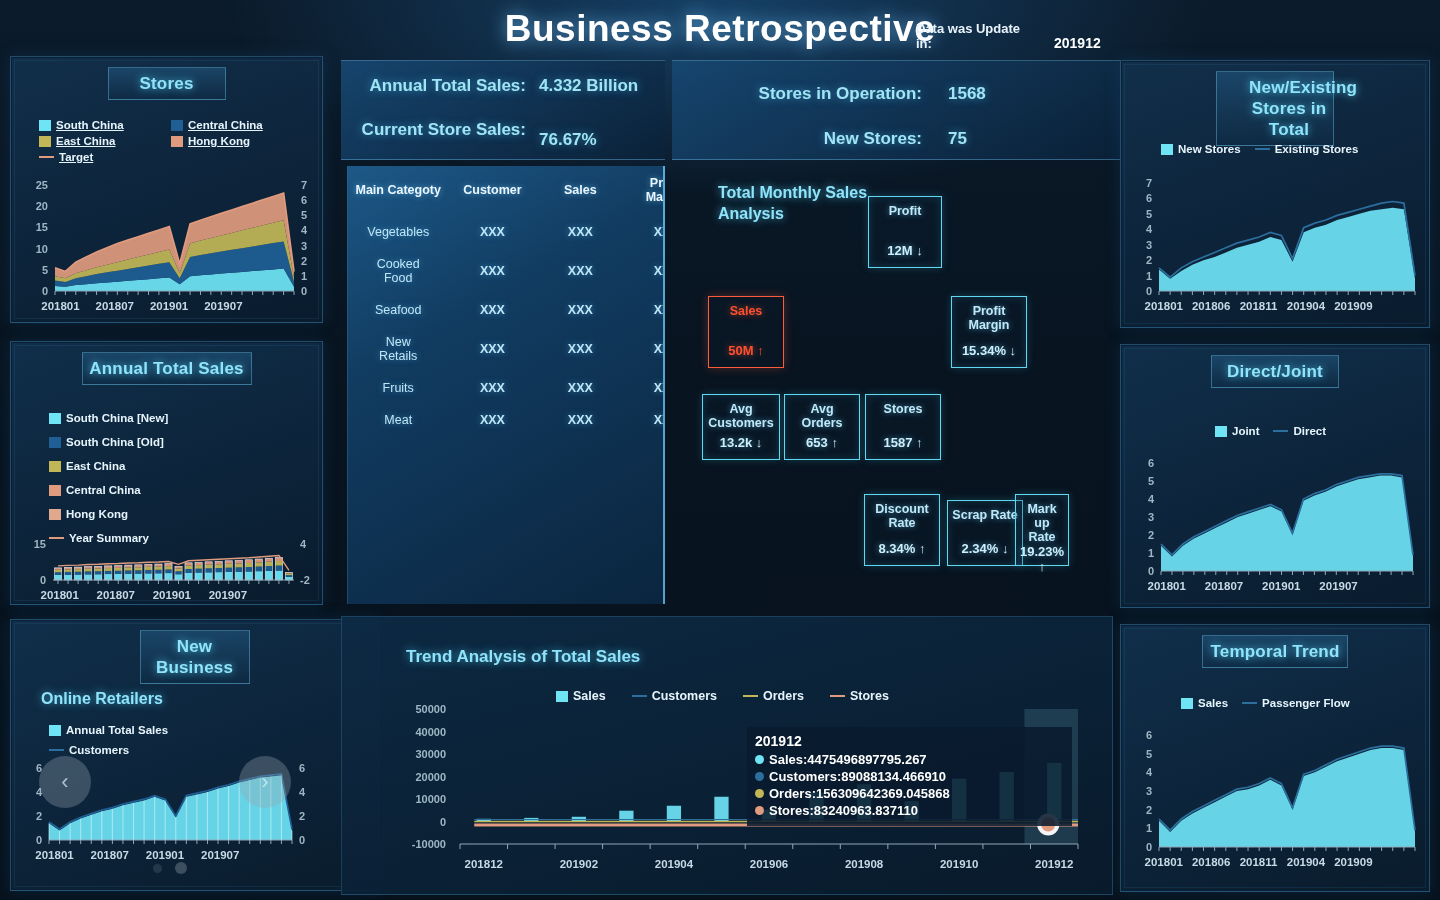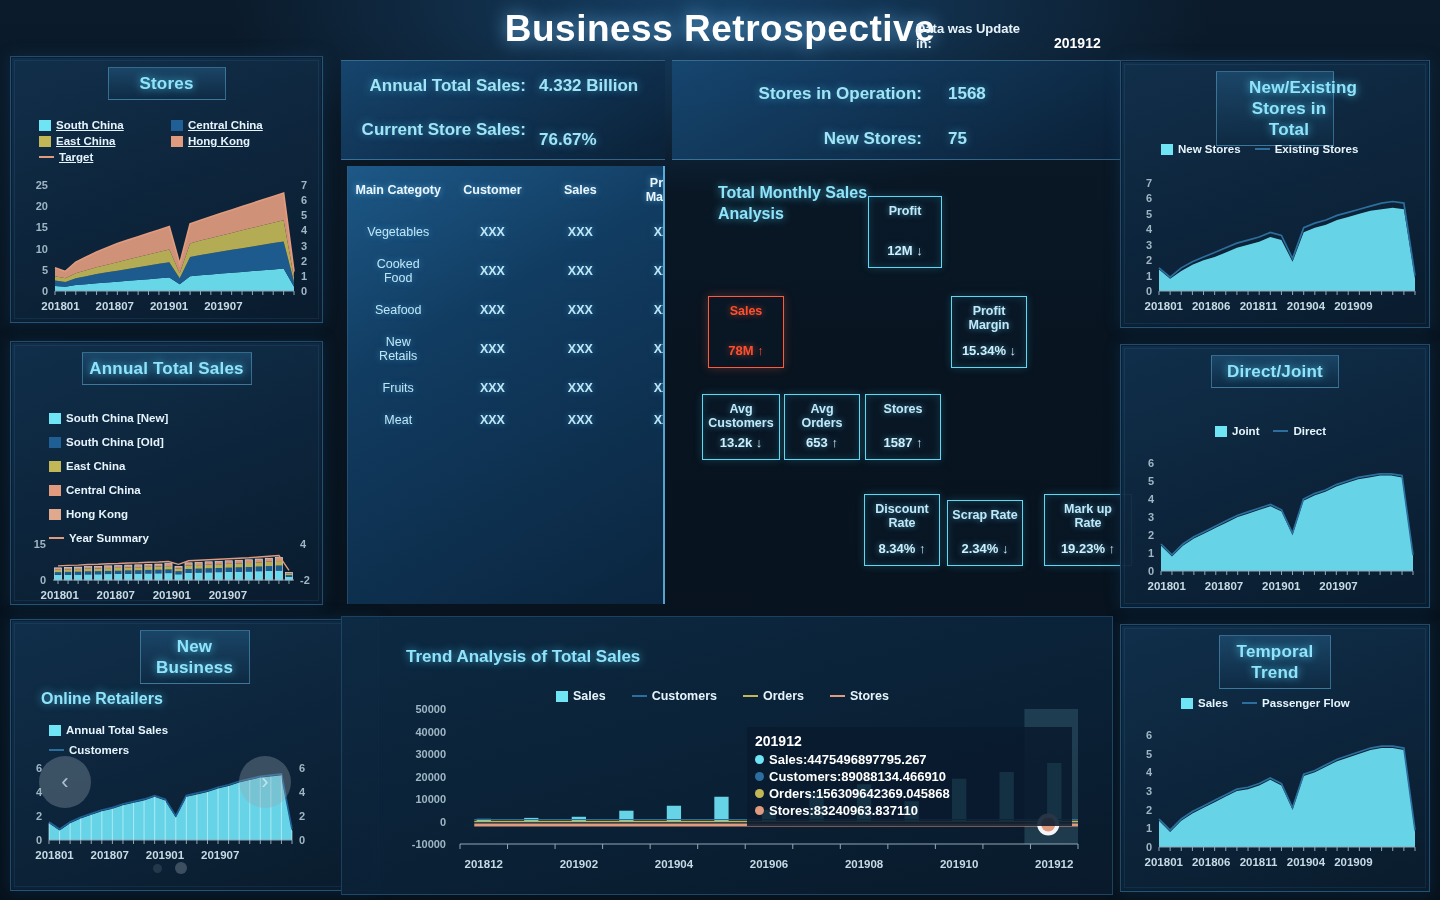--- a/index.html
+++ b/index.html
@@ -551,21 +551,21 @@
 
   <div id="kpi-area">
     <div id="kpi-title">Total Monthly Sales Analysis</div>
 
     <div class="card" style="left:196px;top:30px;width:74px;height:72px;">
       <div class="cname">Profit</div>
       <div class="cval">12M ↓</div>
     </div>
     <div class="card alert" style="left:36px;top:130px;width:76px;height:72px;">
       <div class="cname">Sales</div>
-      <div class="cval">78M ↑</div>
+      <div class="cval">50M ↑</div>
     </div>
     <div class="card" style="left:279px;top:130px;width:76px;height:72px;">
       <div class="cname">Profit Margin</div>
       <div class="cval">15.34% ↓</div>
     </div>
     <div class="card" style="left:30px;top:228px;width:78px;height:66px;">
       <div class="cname">Avg Customers</div>
       <div class="cval">13.2k ↓</div>
     </div>
     <div class="card" style="left:112px;top:228px;width:76px;height:66px;">
@@ -577,21 +577,21 @@
       <div class="cval">1587 ↑</div>
     </div>
     <div class="card" style="left:192px;top:328px;width:76px;height:72px;">
       <div class="cname">Discount Rate</div>
       <div class="cval">8.34% ↑</div>
     </div>
     <div class="card" style="left:275px;top:334px;width:76px;height:66px;">
       <div class="cname">Scrap Rate</div>
       <div class="cval">2.34% ↓</div>
     </div>
-    <div class="card" style="left:372px;top:328px;width:88px;height:72px;">
+    <div class="card" style="left:343px;top:328px;width:54px;height:72px;">
       <div class="cname">Mark up Rate</div>
       <div class="cval">19.23% ↑</div>
     </div>
   </div>
 
   <div class="panel" style="left:1120px;top:60px;width:310px;height:268px;">
     <div class="plate" style="width:118px;padding-left:32px;">New/Existing Stores in Total</div>
     <div class="legend" style="position:absolute;left:40px;top:82px;width:250px;">
       <div class="li">
           <span class="swatch" style="background:#6fe4f5"></span>
@@ -694,21 +694,21 @@
         <line x1="281.04347826086956" y1="118" x2="281.04347826086956" y2="122" stroke="#8fa8b8" stroke-width="1"></line>
         <line x1="292" y1="118" x2="292" y2="122" stroke="#8fa8b8" stroke-width="1"></line>
         <text x="45.72727272727273" y="137" class="xlab" text-anchor="middle">201801</text>
         <text x="103" y="137" class="xlab" text-anchor="middle">201807</text>
         <text x="160.27272727272725" y="137" class="xlab" text-anchor="middle">201901</text>
         <text x="217.54545454545453" y="137" class="xlab" text-anchor="middle">201907</text>
       </svg>
   </div>
 
   <div class="panel" style="left:1120px;top:624px;width:310px;height:268px;">
-    <div class="plate" style="width:112px;">Temporal Trend</div>
+    <div class="plate" style="width:146px;">Temporal Trend</div>
     <div class="legend" style="position:absolute;left:60px;top:72px;width:244px;">
       <div class="li">
           <span class="swatch" style="background:#6fe4f5"></span>
           <span>Sales</span>
         </div>
       <div class="li">
           <span class="lineswatch" style="border-color:#2c6f9e"></span>
           <span>Passenger Flow</span>
         </div>
     </div>

